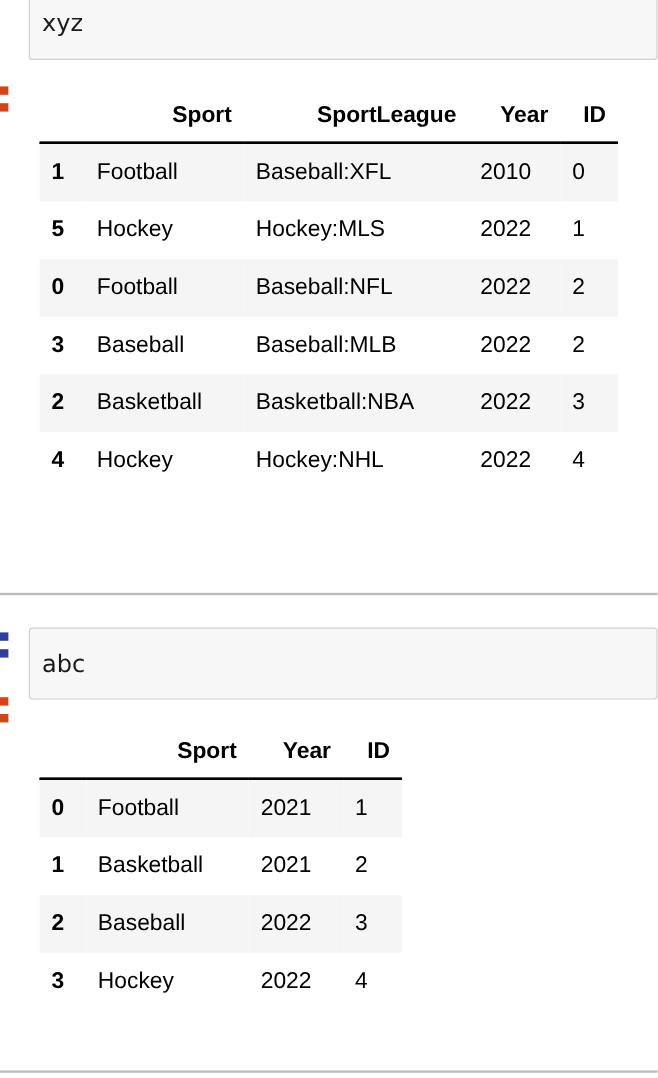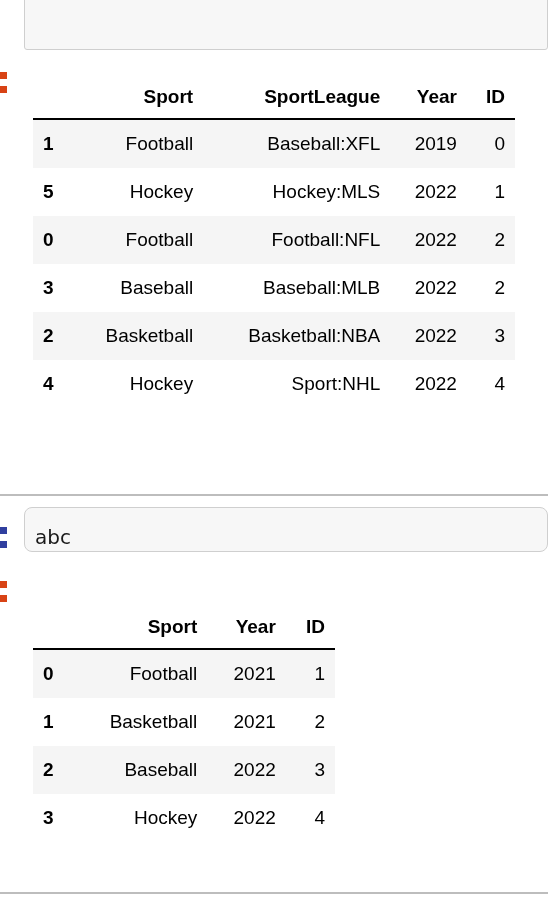--- a/index.html
+++ b/index.html
@@ -88,21 +88,21 @@
     border-bottom: 2px solid #000000;
   }
   table.dataframe tbody th {
     font-weight: bold;
     text-align: left;
     padding: 13px 10px 13px 10px;
     border: none;
     white-space: nowrap;
   }
   table.dataframe tbody td {
-    text-align: right;
+    text-align: left;
     padding: 13px 10px 13px 10px;
     border: none;
     white-space: nowrap;
   }
   table.dataframe tbody tr.odd {
     background: #f5f5f5;
   }
   table.dataframe tbody tr.even {
     background: #ffffff;
   }
@@ -115,20 +115,21 @@
     height: 2px;
     background: #bdbdbd;
   }
 </style>
 </head>
 <body>
 
 <div class="cell" id="cell-top" style="top:-30px;">
   <div class="input-area" id="top-input" style="top:0px; height:80px;">
     <div class="code-text sans">&nbsp;</div>
+    <div class="code-text sans">xyz</div>
   </div>
 </div>
 
 <div class="cell" id="cell-out1" style="top:70px; height:420px;">
   <div class="prompt prompt-out" style="top:2px;">
     <span class="prompt-dot"></span>
     <span class="prompt-dot"></span>
   </div>
 
   <div class="df-wrap" id="df1-wrap" style="top:10px;">
@@ -140,71 +141,71 @@
           <th>SportLeague</th>
           <th>Year</th>
           <th>ID</th>
         </tr>
       </thead>
       <tbody>
         <tr class="odd">
           <th>1</th>
           <td>Football</td>
           <td>Baseball:XFL</td>
-          <td>2019</td>
+          <td>2010</td>
           <td>0</td>
         </tr>
         <tr class="even">
           <th>5</th>
           <td>Hockey</td>
           <td>Hockey:MLS</td>
           <td>2022</td>
           <td>1</td>
         </tr>
         <tr class="odd">
           <th>0</th>
           <td>Football</td>
-          <td>Football:NFL</td>
+          <td>Baseball:NFL</td>
           <td>2022</td>
           <td>2</td>
         </tr>
         <tr class="even">
           <th>3</th>
           <td>Baseball</td>
           <td>Baseball:MLB</td>
           <td>2022</td>
           <td>2</td>
         </tr>
         <tr class="odd">
           <th>2</th>
           <td>Basketball</td>
           <td>Basketball:NBA</td>
           <td>2022</td>
           <td>3</td>
         </tr>
         <tr class="even">
           <th>4</th>
           <td>Hockey</td>
-          <td>Sport:NHL</td>
+          <td>Hockey:NHL</td>
           <td>2022</td>
           <td>4</td>
         </tr>
       </tbody>
     </table>
   </div>
 </div>
 
 <div class="cell-separator" style="top:494px;"></div>
 
 <div class="cell" id="cell-in2" style="top:507px; height:62px;">
   <div class="prompt prompt-in" style="top:20px;">
     <span class="prompt-dot"></span>
     <span class="prompt-dot"></span>
   </div>
-  <div class="input-area" style="top:0px; height:45px;border-radius:8px;">
+  <div class="input-area" style="top:16px; height:60px;">
     <div class="code-text sans" style="line-height:46px;">abc</div>
   </div>
 </div>
 
 <div class="cell" id="cell-out2" style="top:578px; height:300px;">
   <div class="prompt prompt-out" style="top:3px;">
     <span class="prompt-dot"></span>
     <span class="prompt-dot"></span>
   </div>
 

